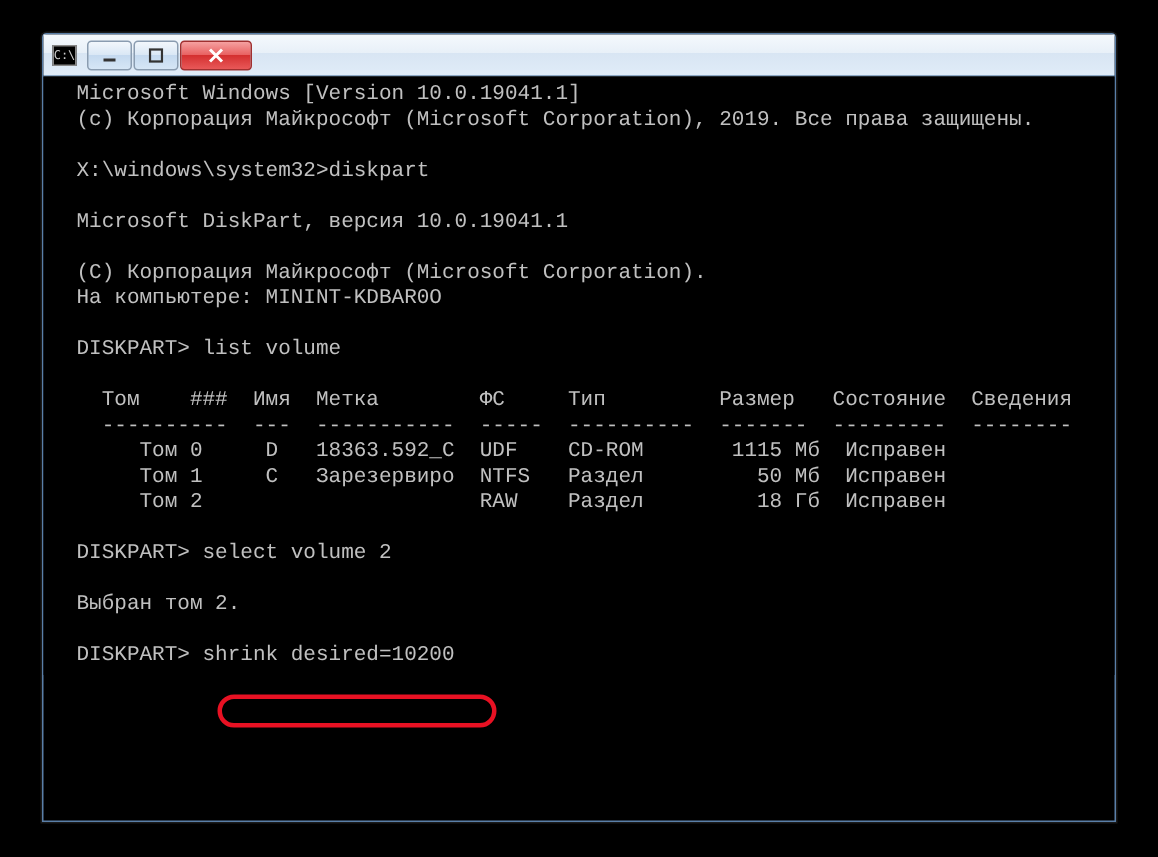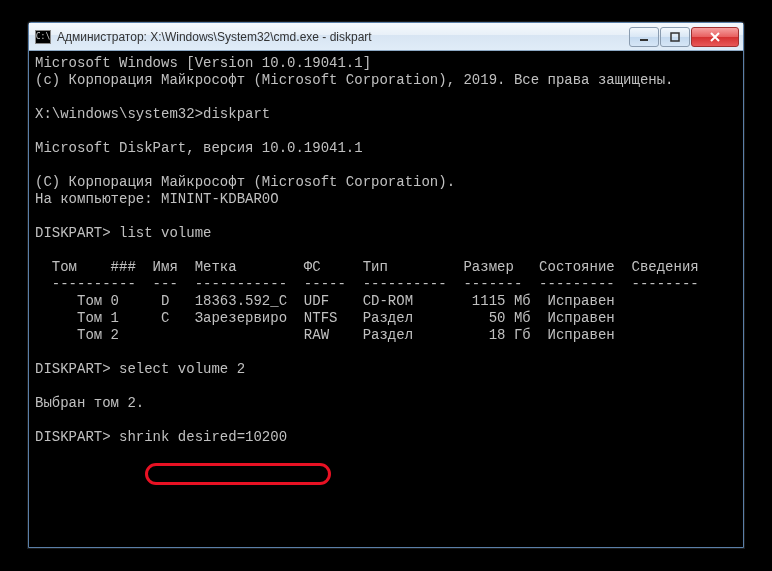--- a/index.html
+++ b/index.html
@@ -7,32 +7,31 @@
     .window { position: absolute; top: 22px; left: 28px; width: 716px; height: 526px; background: #000; border: 1px solid #5a7fa8; border-radius: 3px 3px 0 0; box-shadow: 0 0 0 1px rgba(255,255,255,0.1); }
     .titlebar { height: 28px; background: linear-gradient(to bottom, #f5f9fd 0%, #e8f0f8 45%, #d8e5f3 46%, #e0ecf8 100%); border-bottom: 1px solid #8ca8c4; display: flex; align-items: center; padding: 0 4px 0 6px; }
     .titlebar-icon { width: 16px; height: 14px; background: #000; border: 1px solid #888; margin-right: 6px; flex-shrink: 0; display: flex; align-items: center; justify-content: center; }
     .titlebar-icon-inner { font-size: 8px; color: #ccc; line-height: 1; }
     .titlebar-text { font-family: "Segoe UI", sans-serif; font-size: 12px; color: #333; flex: 1; white-space: nowrap; overflow: hidden; }
     .titlebar-buttons { display: flex; gap: 0; }
     .tb-btn { width: 30px; height: 20px; border: 1px solid #8a9cb0; border-radius: 3px; display: flex; align-items: center; justify-content: center; margin-left: 1px; font-family: sans-serif; cursor: default; }
     .tb-min, .tb-max { background: linear-gradient(to bottom, #f2f7fc 0%, #d9e7f5 49%, #c4d9ef 50%, #d6e6f6 100%); }
     .tb-close { width: 48px; background: linear-gradient(to bottom, #f5a0a0 0%, #e86060 49%, #d43030 50%, #e85858 100%); border-color: #a03030; }
     .tb-btn svg { display: block; }
-    .terminal { background: #000; color: #c0c0c0; font-size: 14px; line-height: 17px; padding: 4px 6px; font-family: Consolas, "Courier New", monospace; white-space: pre; }
+    .terminal { background: #000; color: #c0c0c0; font-size: 14px; line-height: 17px; padding: 4px 22px; font-family: Consolas, "Courier New", monospace; white-space: pre; }
     .highlight { position: absolute; left: 116px; top: 440px; width: 186px; height: 22px; border: 3px solid #e81123; border-radius: 11px; pointer-events: none; }
   </style>
 </head>
 <body>
 
 <div class="window">
   <div class="titlebar">
     <div class="titlebar-icon">
       <span class="titlebar-icon-inner">C:\</span>
     </div>
-    <div class="titlebar-text">Администратор: X:\Windows\System32\cmd.exe - diskpart</div>
     <div class="titlebar-buttons">
       <div class="tb-btn tb-min">
         <svg width="10" height="10" viewBox="0 0 10 10">
             <rect x="1" y="7" width="8" height="2" fill="#333"></rect>
           </svg>
       </div>
       <div class="tb-btn tb-max">
         <svg width="10" height="10" viewBox="0 0 10 10">
             <rect x="1" y="1" width="8" height="8" fill="none" stroke="#333" stroke-width="1.5"></rect>
           </svg>

